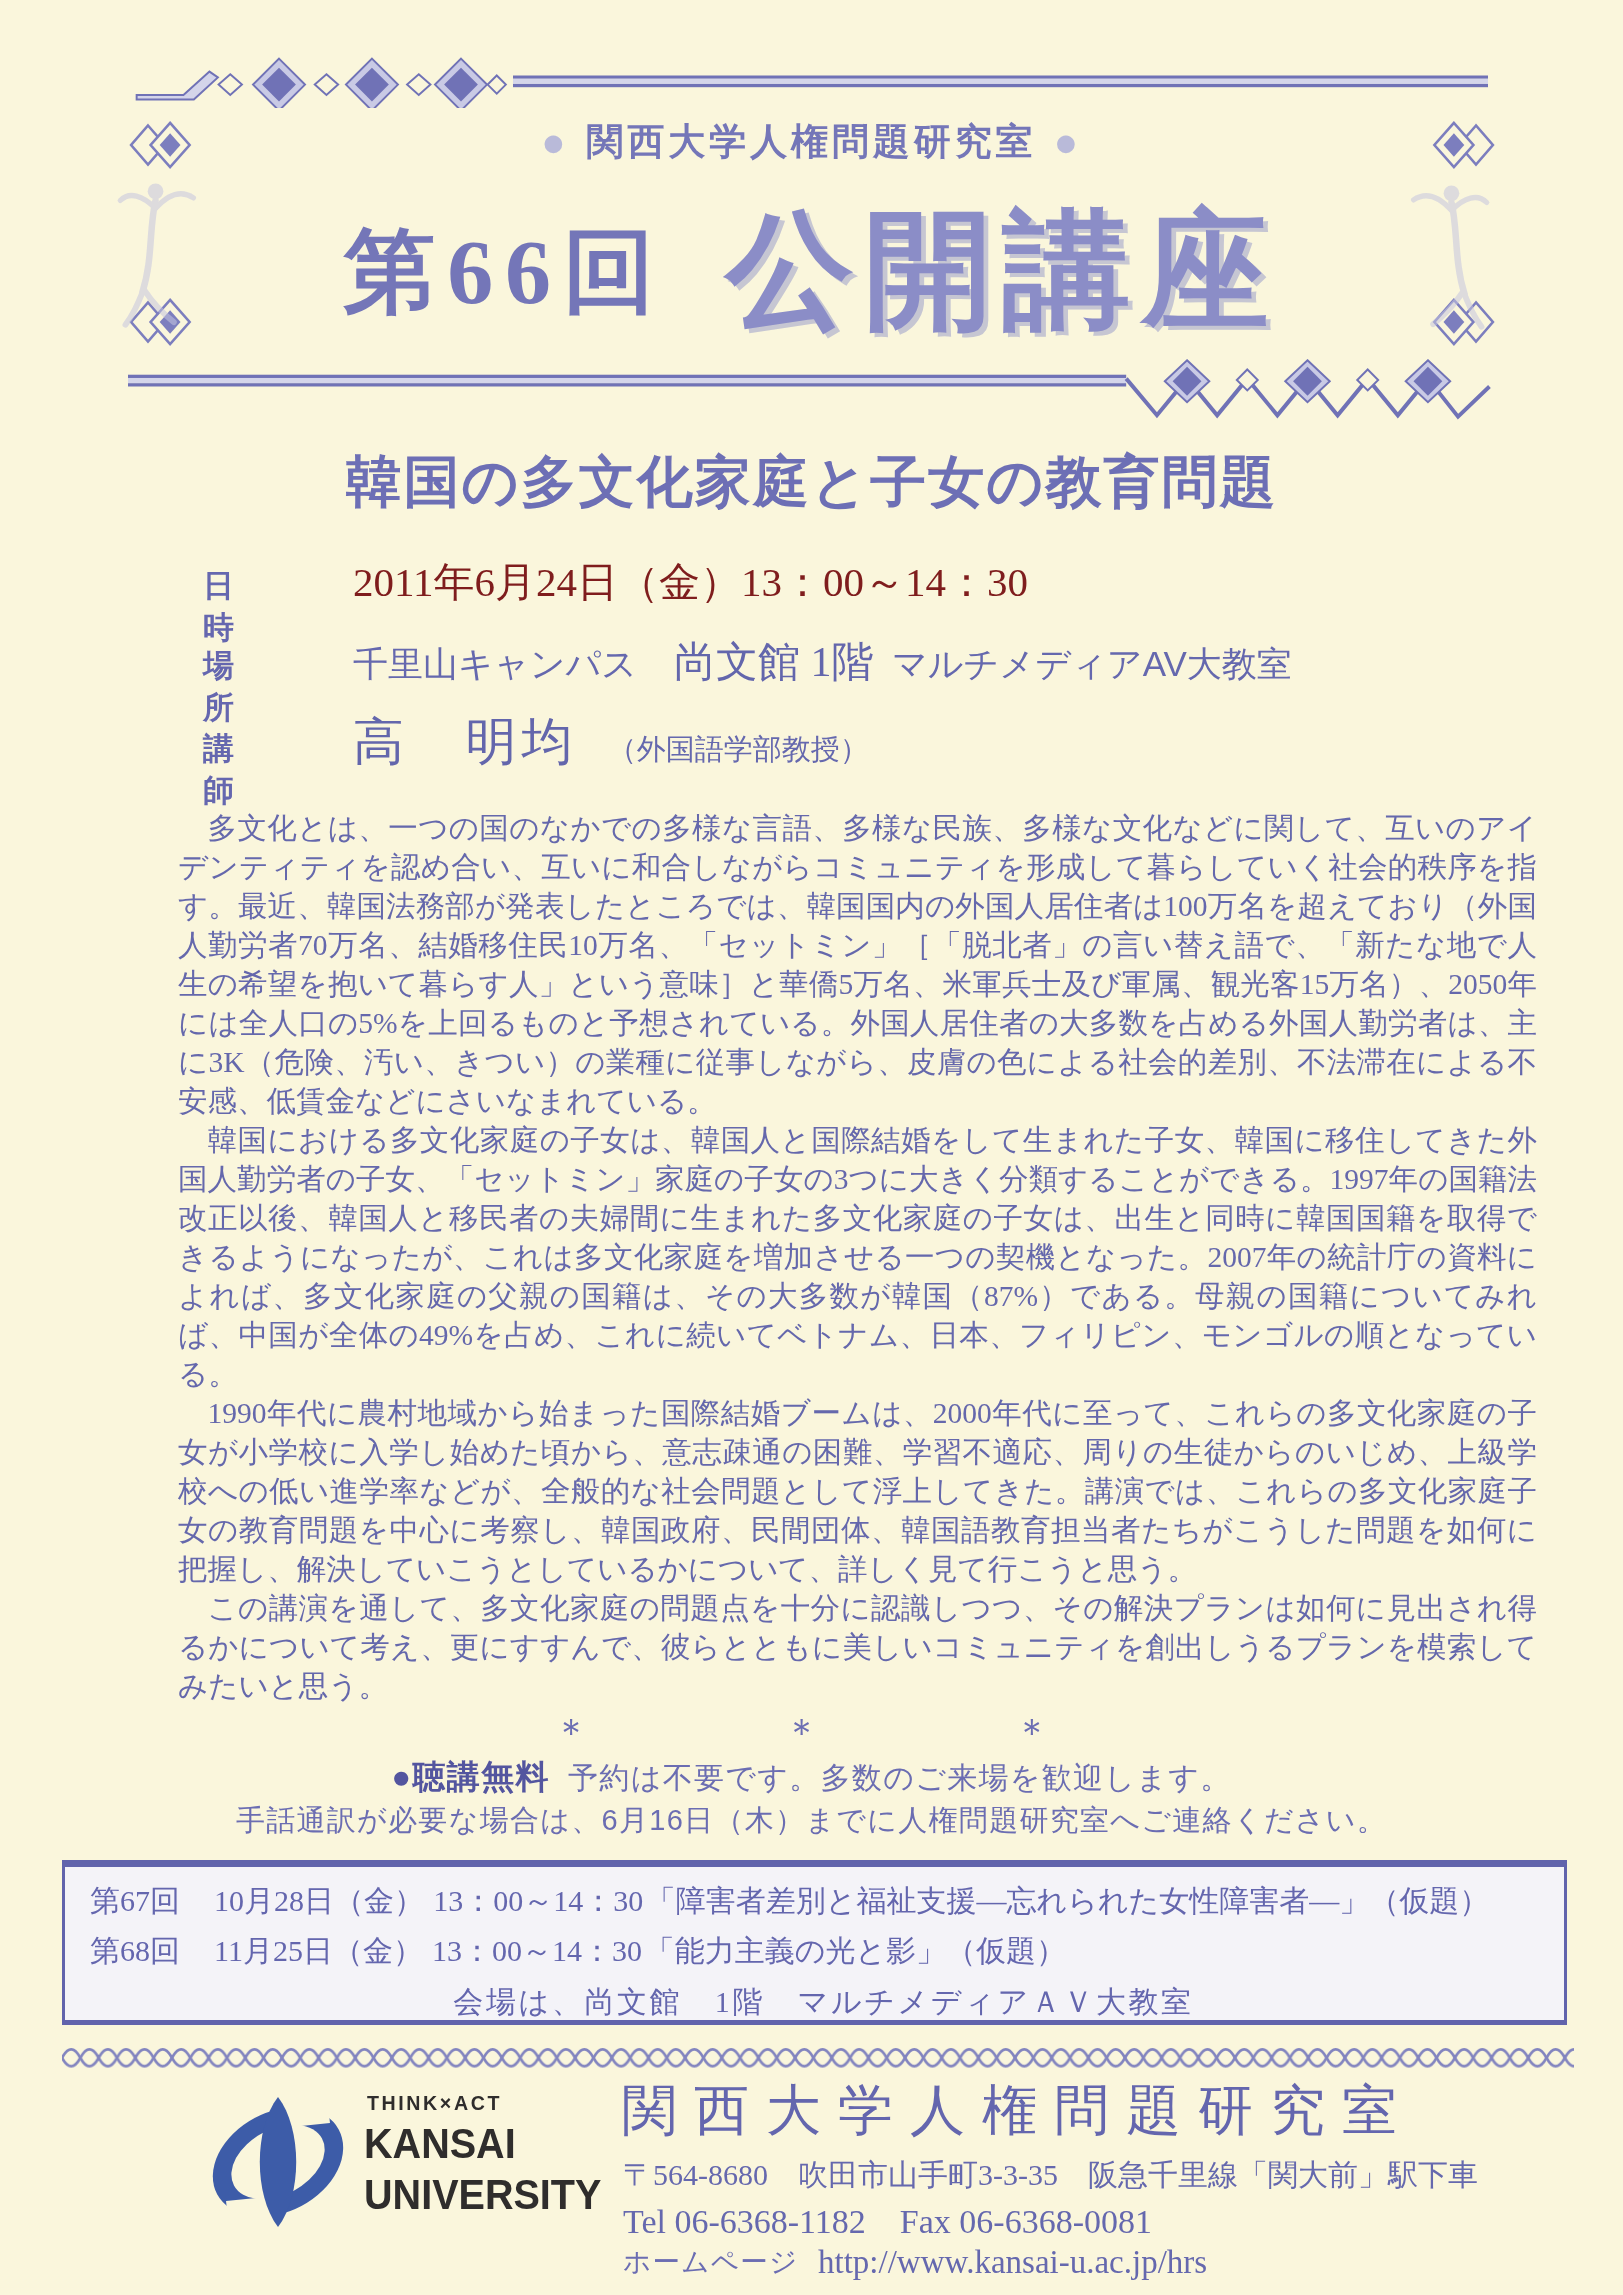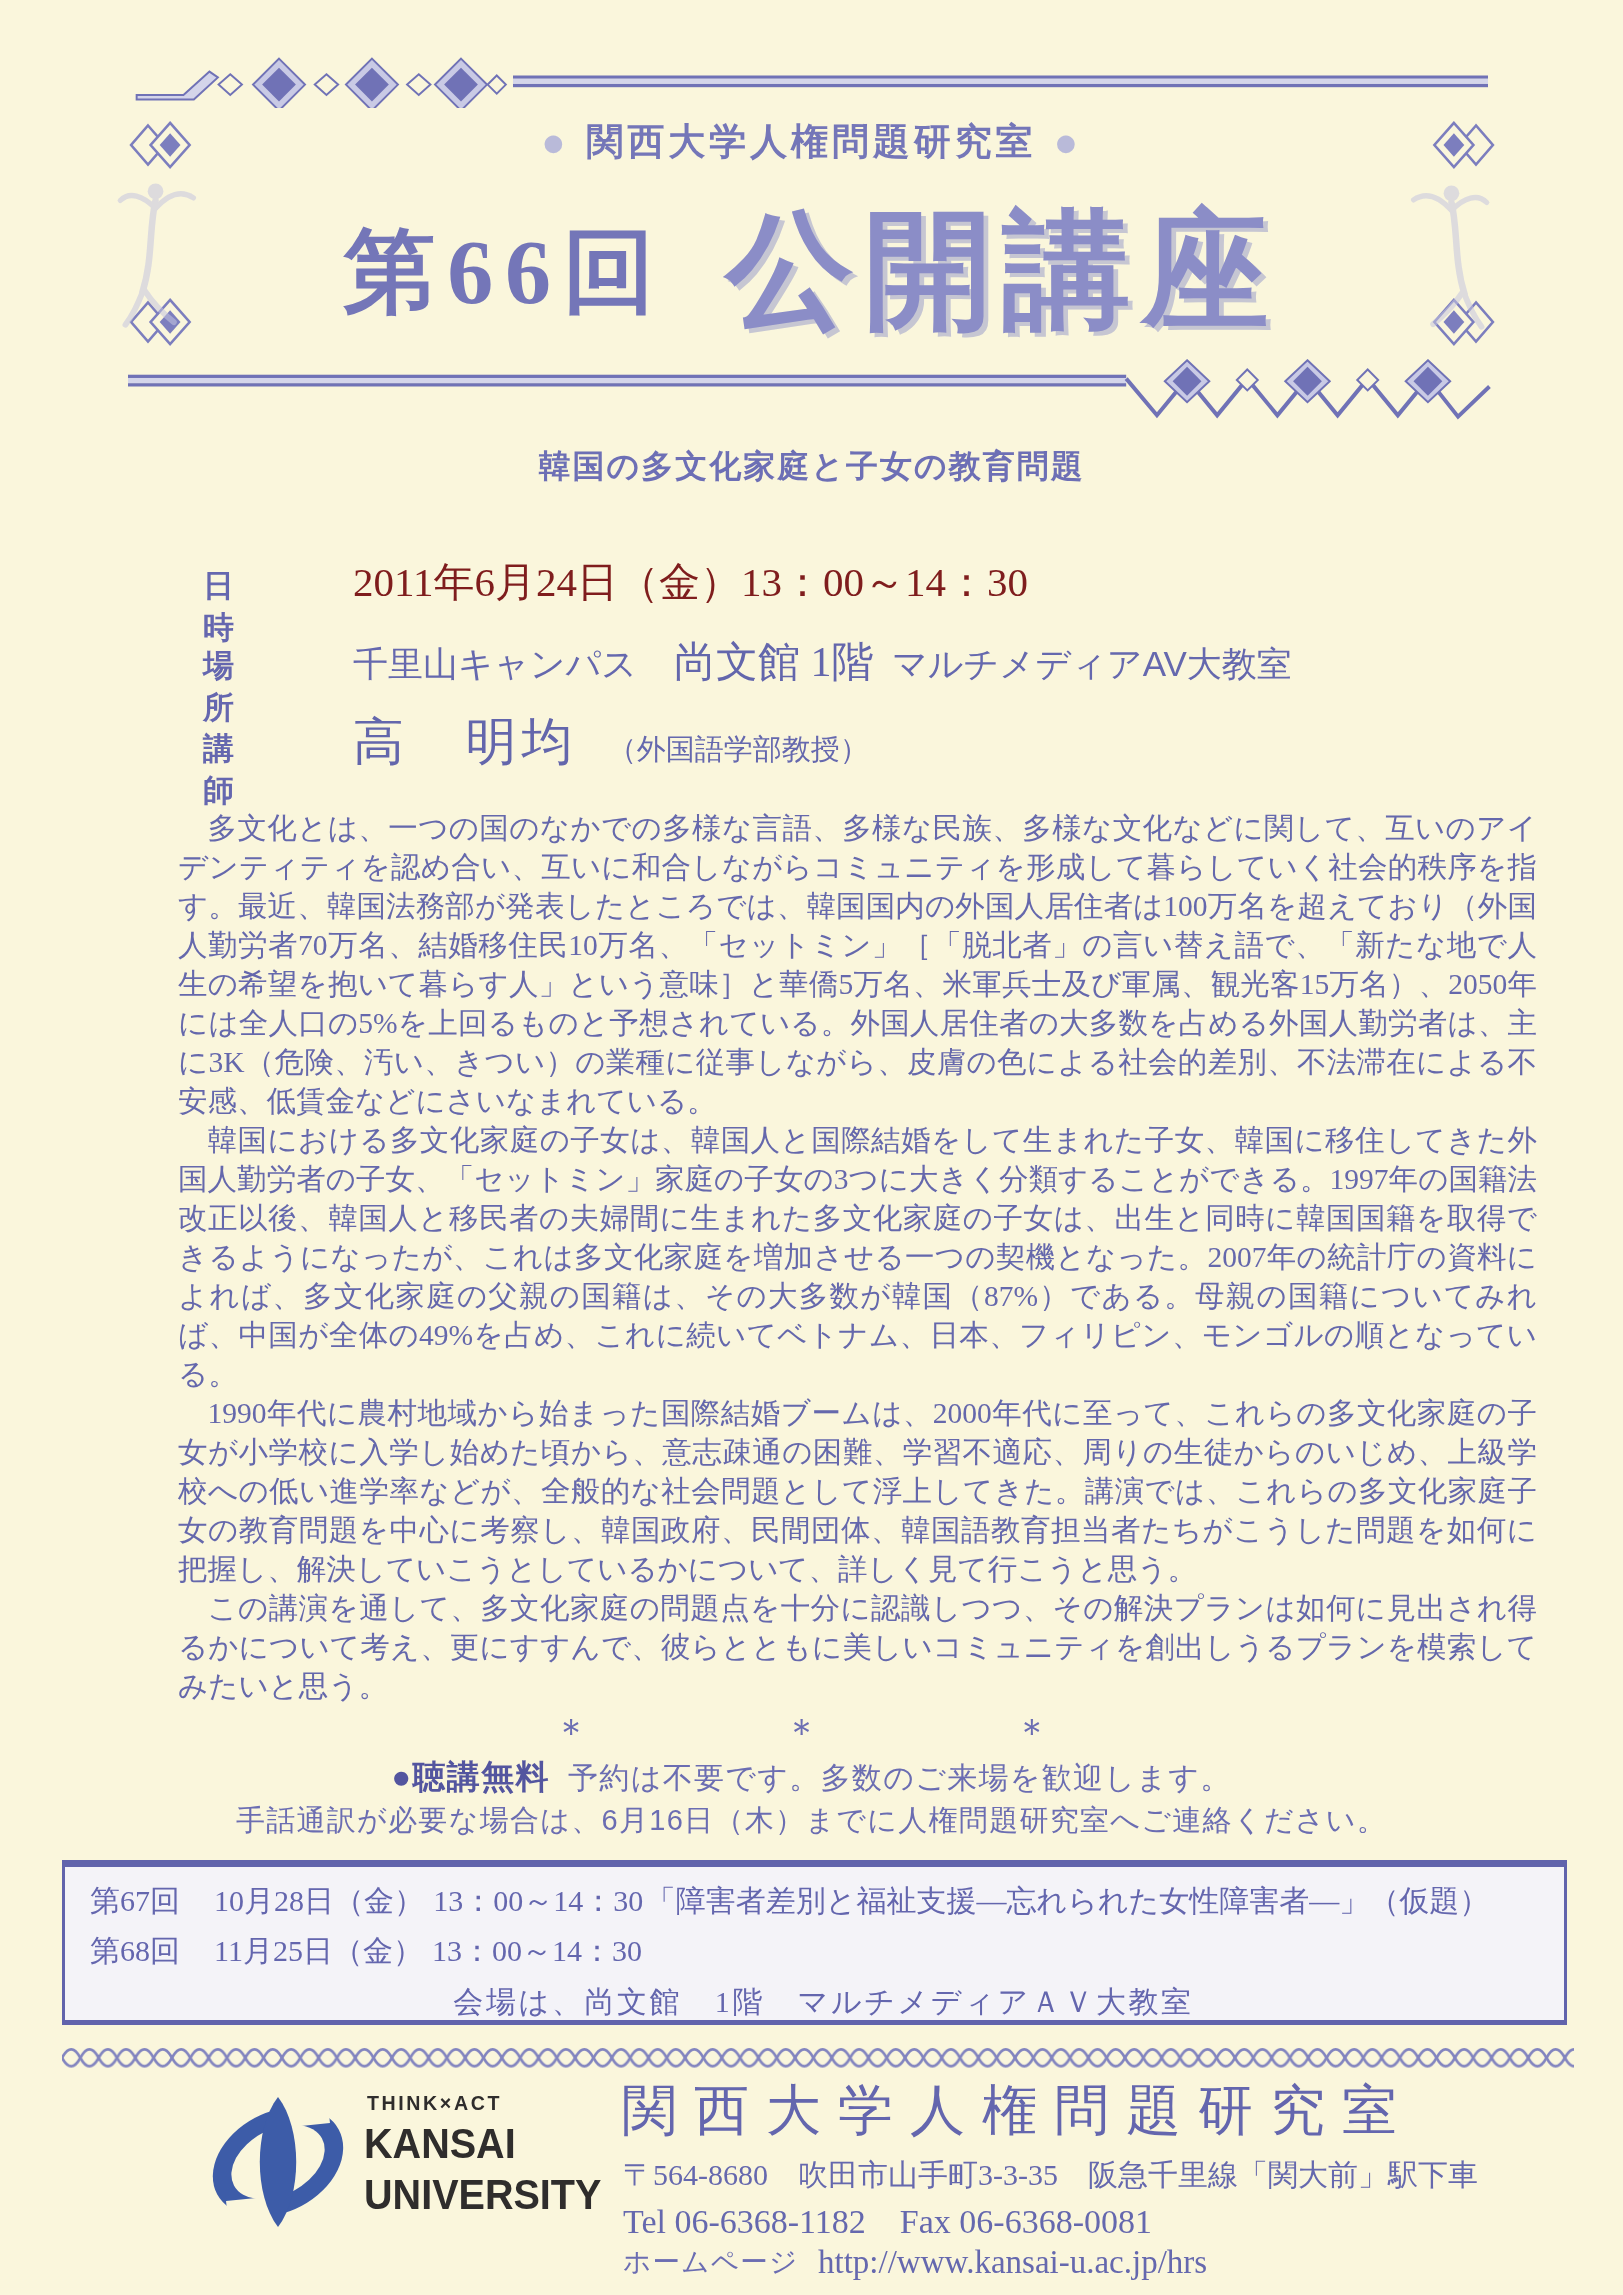--- a/index.html
+++ b/index.html
@@ -34,21 +34,21 @@
     font-family:"Liberation Sans", sans-serif;
     font-size:128px;font-weight:bold;color:#8B8DC7;letter-spacing:10.5px;
     text-shadow:4.6px 3.9px 0 #C6C6D2;
   }
 
   
   .lecture-title{
     position:absolute;left:0;top:445px;width:1623px;margin:0;
     text-align:center;
     font-family:"Liberation Sans", sans-serif;
-    font-size:32px;font-weight:bold;color:#6D6FB5;letter-spacing:2px;
+    font-size:56px;font-weight:bold;color:#6D6FB5;letter-spacing:2px;
   }
   .detail-row{position:absolute;left:203px;display:flex;align-items:baseline;}
   .detail-label{
     font-family:"Liberation Sans", sans-serif;
     font-size:31px;font-weight:bold;color:#6567AF;
     width:111px;flex:none;letter-spacing:6.5px;
   }
   .row-date{top:555px;}
   .row-date .detail-value{font-size:41px;margin-left:39px;color:#7f1d1d;}
   .row-place{top:634px;}
@@ -268,20 +268,21 @@
     <div class="upcoming-row r1">
       <span class="u-no">第67回</span>
       <span class="u-date">10月28日（金）</span>
       <span class="u-time">13：00～14：30</span>
       <span class="u-title">「障害者差別と福祉支援―忘れられた女性障害者―」（仮題）</span>
     </div>
     <div class="upcoming-row r2">
       <span class="u-no">第68回</span>
       <span class="u-date">11月25日（金）</span>
       <span class="u-time">13：00～14：30</span>
+      <span class="u-title">「能力主義の光と影」（仮題）</span>
     </div>
     <div class="upcoming-venue">会場は、尚文館　1階　マルチメディアＡＶ大教室</div>
   </div>
 
   <svg class="abs" style="left:62px;top:2046px;" width="1512" height="23.6" viewBox="0 0 2310 36">
     <defs>
       <pattern id="wave" width="56" height="36" patternUnits="userSpaceOnUse">
         <path d="M0,18 Q14,-8 28,18 Q42,44 56,18" fill="none" stroke="#8284BF" stroke-width="4"></path>
         <path d="M0,18 Q14,44 28,18 Q42,-8 56,18" fill="none" stroke="#8284BF" stroke-width="4"></path>
       </pattern>

